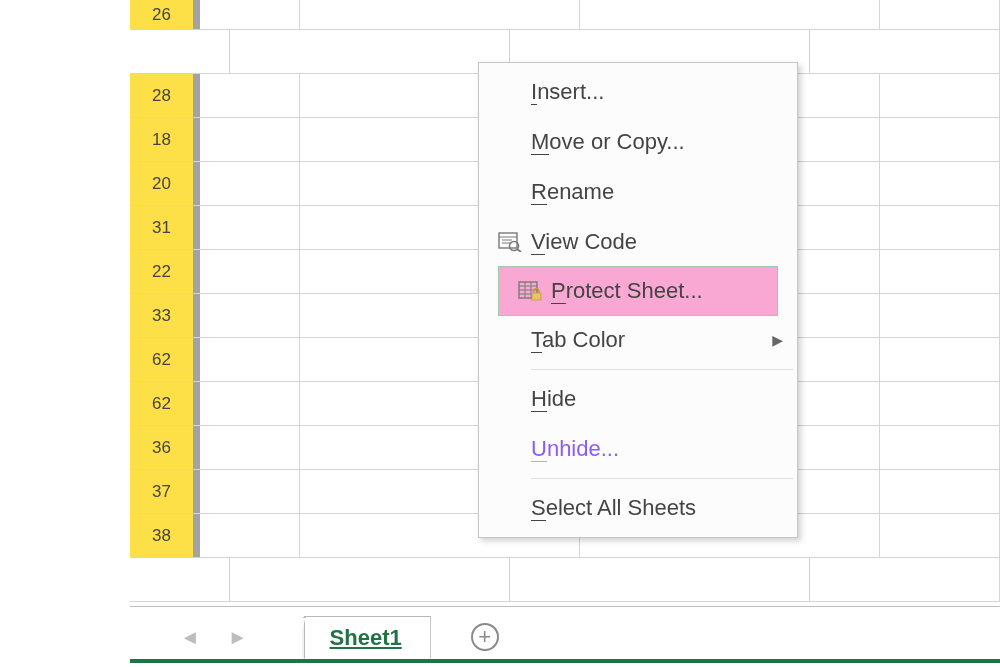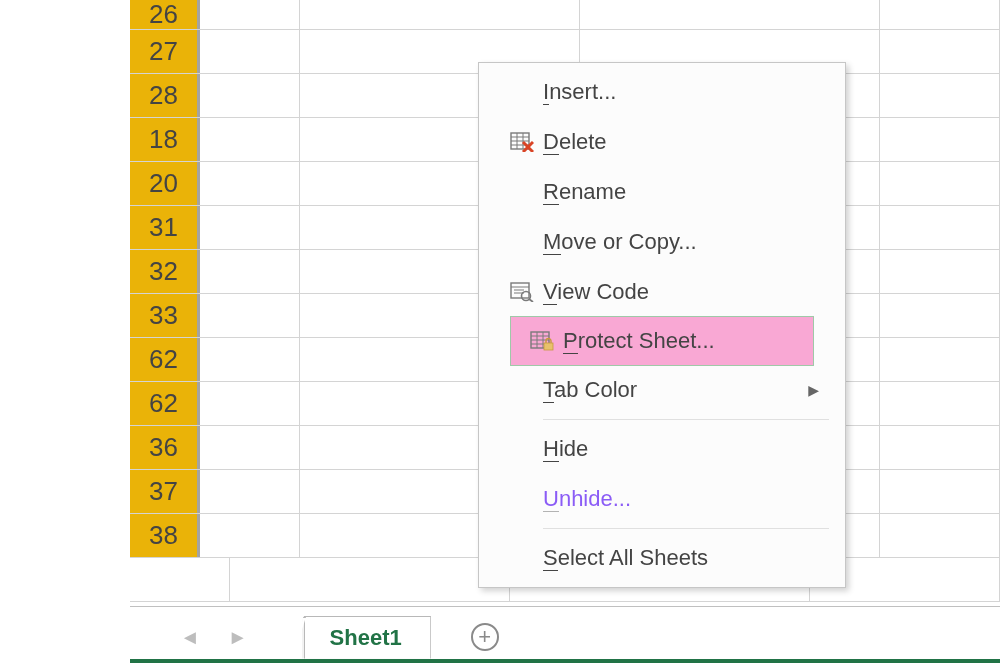--- a/index.html
+++ b/index.html
@@ -31,24 +31,24 @@
     }
     .row.first {
       height: 30px;
     }
     .row-header {
       width: 70px;
       text-align: center;
       display: flex;
       align-items: center;
       justify-content: center;
-      font-size: 26px;
+      font-size: 17px;
       color: #444;
-      border-right: 3px solid #a3a3a3;
-      background: #eab308;
+      border-right: 7px solid #a3a3a3;
+      background: #fde047;
     }
     .cell {
       border-right: 1px solid #d4d4d4;
     }
     .c-a { width: 100px; }
     .c-b { width: 280px; }
     .c-c { width: 300px; }
     .c-d { flex: 1; }
     .tab-strip {
       position: absolute;
@@ -78,20 +78,21 @@
       border-bottom: none;
       border-radius: 0;
       padding: 8px 28px 8px 25px;
       font-size: 22px;
       font-weight: 600;
       color: #217346;
       position: relative;
       margin-left: 26px;
       clip-path: polygon(0 0, 100% 0, 100% 100%, -10px 100%);
       box-shadow: -2px 0 0 rgba(0,0,0,0.05);
+      text-decoration: underline;
     }
     .sheet-tab::before {
       content: "";
       position: absolute;
       left: -14px;
       top: 0;
       width: 14px;
       height: 100%;
       background: #fff;
       border-left: 1px solid #b8b8b8;
@@ -109,25 +110,25 @@
       align-items: center;
       justify-content: center;
       color: #8a8a8a;
       font-size: 22px;
       font-weight: 300;
     }
     .context-menu {
       position: absolute;
       left: 478px;
       top: 62px;
-      width: 368px;
+      width: 320px;
       background: #fcfcfc;
       border: 1px solid #c6c6c6;
       box-shadow: 3px 3px 6px rgba(0,0,0,0.18);
-      padding: 4px 12px;
+      padding: 4px 0;
     }
     .menu-item {
       display: flex;
       align-items: center;
       height: 50px;
       padding: 0 14px 0 10px;
       color: #444;
       font-size: 22px;
       position: relative;
     }
@@ -170,21 +171,20 @@
 
 <div class="spreadsheet">
   <div class="row first">
     <div class="row-header">26</div>
     <div class="cell c-a"></div>
     <div class="cell c-b"></div>
     <div class="cell c-c"></div>
     <div class="cell c-d"></div>
   </div>
   <div class="row">
-    <div class="row-header">27</div>
     <div class="cell c-a"></div>
     <div class="cell c-b"></div>
     <div class="cell c-c"></div>
     <div class="cell c-d"></div>
   </div>
   <div class="row">
     <div class="row-header">28</div>
     <div class="cell c-a"></div>
     <div class="cell c-b"></div>
     <div class="cell c-c"></div>
@@ -205,21 +205,21 @@
     <div class="cell c-d"></div>
   </div>
   <div class="row">
     <div class="row-header">31</div>
     <div class="cell c-a"></div>
     <div class="cell c-b"></div>
     <div class="cell c-c"></div>
     <div class="cell c-d"></div>
   </div>
   <div class="row">
-    <div class="row-header">32</div>
+    <div class="row-header">22</div>
     <div class="cell c-a"></div>
     <div class="cell c-b"></div>
     <div class="cell c-c"></div>
     <div class="cell c-d"></div>
   </div>
   <div class="row">
     <div class="row-header">33</div>
     <div class="cell c-a"></div>
     <div class="cell c-b"></div>
     <div class="cell c-c"></div>
@@ -276,41 +276,26 @@
   <div class="sheet-tab">Sheet1</div>
   <div class="new-sheet">+</div>
 </div>
 
 <div class="context-menu">
   <div class="menu-item">
     <span class="menu-icon"></span>
     <span class="menu-label"><span class="u">I</span>nsert...</span>
   </div>
   <div class="menu-item">
-    <span class="menu-icon">
-      <svg class="sheet-svg" viewBox="0 0 24 20">
-        <rect x="1" y="1" width="18" height="16" fill="none" stroke="#7a7a7a" stroke-width="1.4"></rect>
-        <line x1="1" y1="5" x2="19" y2="5" stroke="#7a7a7a" stroke-width="1"></line>
-        <line x1="1" y1="9" x2="19" y2="9" stroke="#7a7a7a" stroke-width="1"></line>
-        <line x1="1" y1="13" x2="19" y2="13" stroke="#7a7a7a" stroke-width="1"></line>
-        <line x1="7" y1="1" x2="7" y2="17" stroke="#7a7a7a" stroke-width="1"></line>
-        <line x1="13" y1="1" x2="13" y2="17" stroke="#7a7a7a" stroke-width="1"></line>
-        <line x1="13" y1="10" x2="23" y2="20" stroke="#d94426" stroke-width="3"></line>
-        <line x1="23" y1="10" x2="13" y2="20" stroke="#d94426" stroke-width="3"></line>
-      </svg>
-    </span>
-    <span class="menu-label"><span class="u">D</span>elete</span>
+    <span class="menu-icon"></span>
+    <span class="menu-label"><span class="u">M</span>ove or Copy...</span>
   </div>
   <div class="menu-item">
     <span class="menu-icon"></span>
     <span class="menu-label"><span class="u">R</span>ename</span>
-  </div>
-  <div class="menu-item">
-    <span class="menu-icon"></span>
-    <span class="menu-label"><span class="u">M</span>ove or Copy...</span>
   </div>
   <div class="menu-item">
     <span class="menu-icon">
       <svg class="sheet-svg" viewBox="0 0 24 20">
         <rect x="1" y="1" width="18" height="15" fill="none" stroke="#7a7a7a" stroke-width="1.4"></rect>
         <line x1="1" y1="5" x2="19" y2="5" stroke="#7a7a7a" stroke-width="1"></line>
         <line x1="4" y1="8" x2="14" y2="8" stroke="#7a7a7a" stroke-width="1"></line>
         <line x1="4" y1="11" x2="14" y2="11" stroke="#7a7a7a" stroke-width="1"></line>
         <circle cx="16" cy="14" r="4.5" fill="none" stroke="#7a7a7a" stroke-width="1.6"></circle>
         <line x1="19" y1="17" x2="23" y2="20" stroke="#7a7a7a" stroke-width="1.8"></line>

